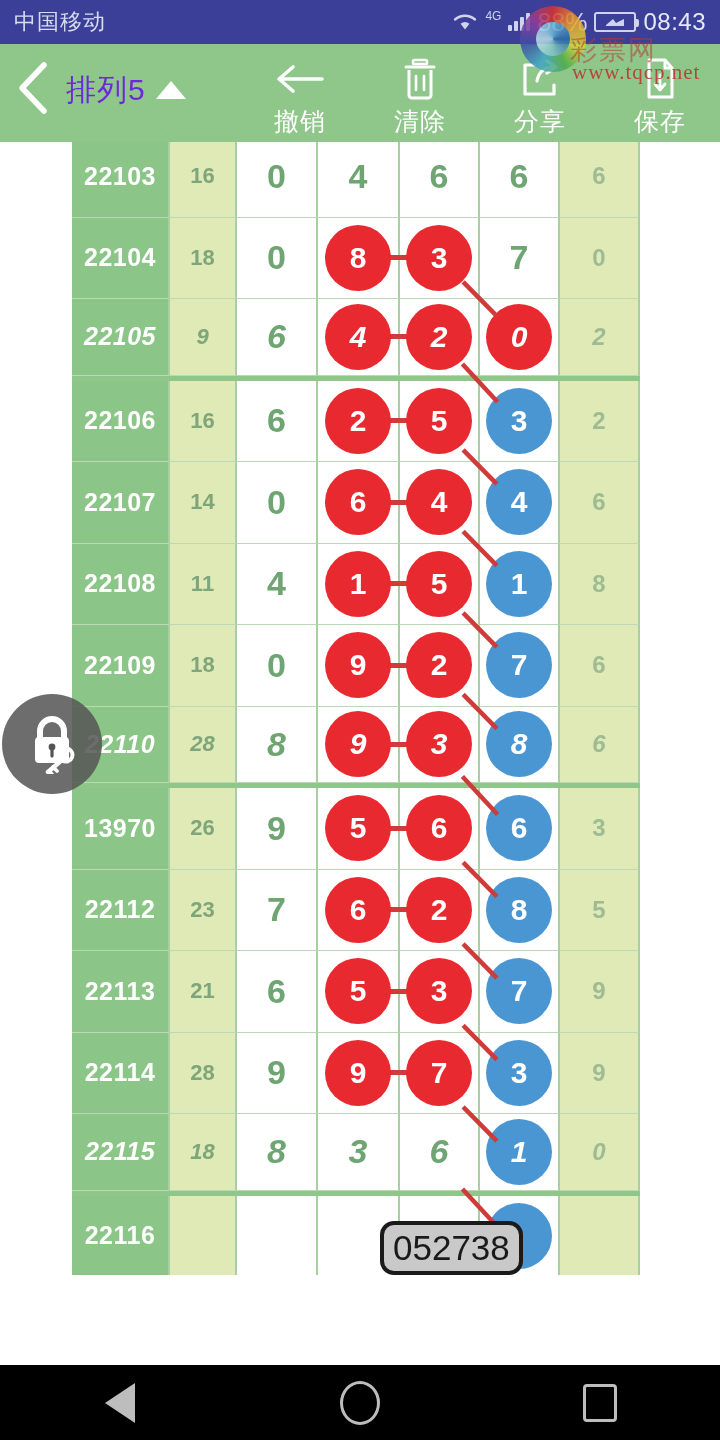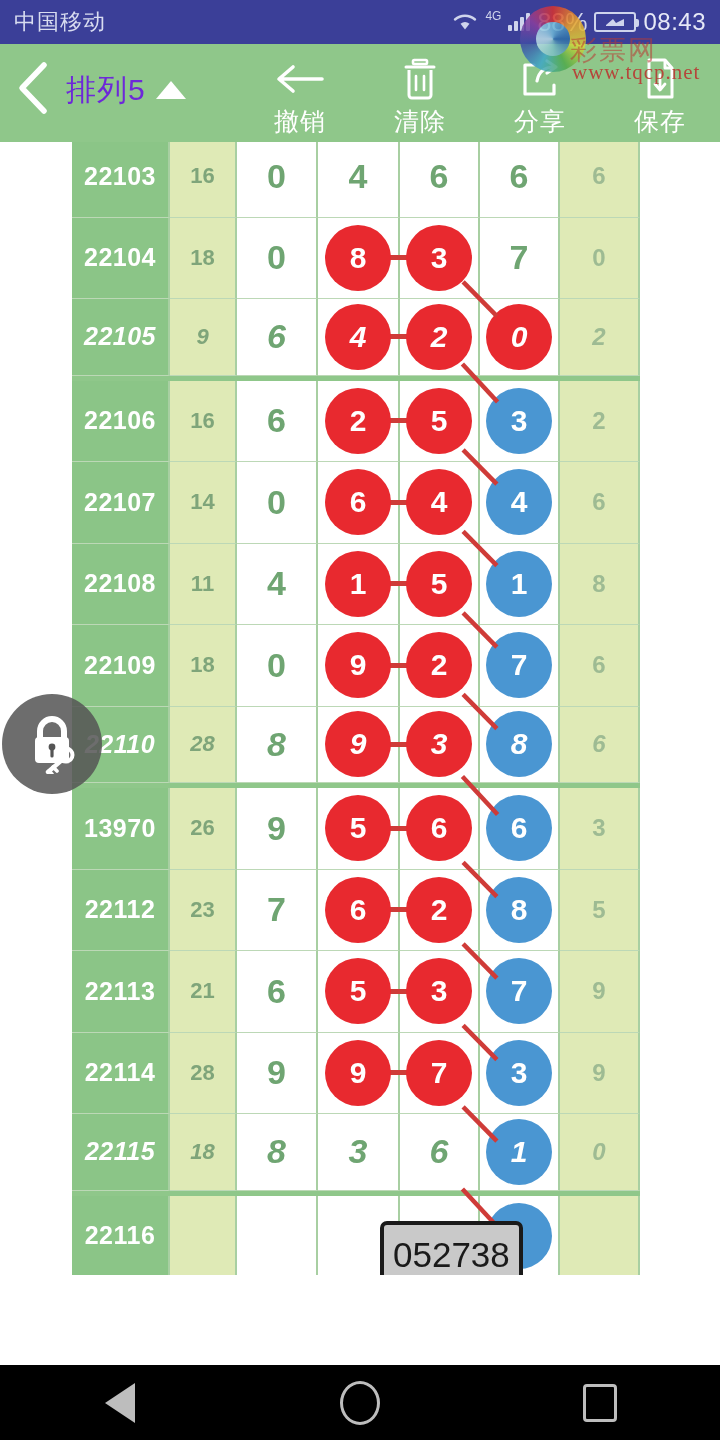--- a/index.html
+++ b/index.html
@@ -80,21 +80,21 @@
   .ball.blue { background:#4a96d2; }
 
   .hlink { position:absolute; right:-9px; top:50%; margin-top:-2.5px; width:18px;
     height:5px; background:#cf3b38; z-index:2; }
 
   svg.conn { position:absolute; left:72px; top:-6px; width:568px; height:1400px;
     pointer-events:none; z-index:4; }
 
   
   .tooltip { position:absolute; z-index:9; background:#c9c9c9;
-    border:4px solid #1a1a1a; border-radius:7px; padding:10px 9px;
+    border:4px solid #1a1a1a; border-radius:14px; padding:3px 9px;
     font-size:35px; color:#1a1a1a; font-family:"Liberation Sans",sans-serif; }
 
   
   .lockfab { position:absolute; left:2px; top:694px; width:100px; height:100px;
     border-radius:50%; background:rgba(85,85,85,.86); display:flex;
     align-items:center; justify-content:center; z-index:20; }
 
   
   .navbar { position:absolute; left:0; bottom:0; width:720px; height:75px;
     background:#000; display:flex; align-items:center; justify-content:space-around; }

